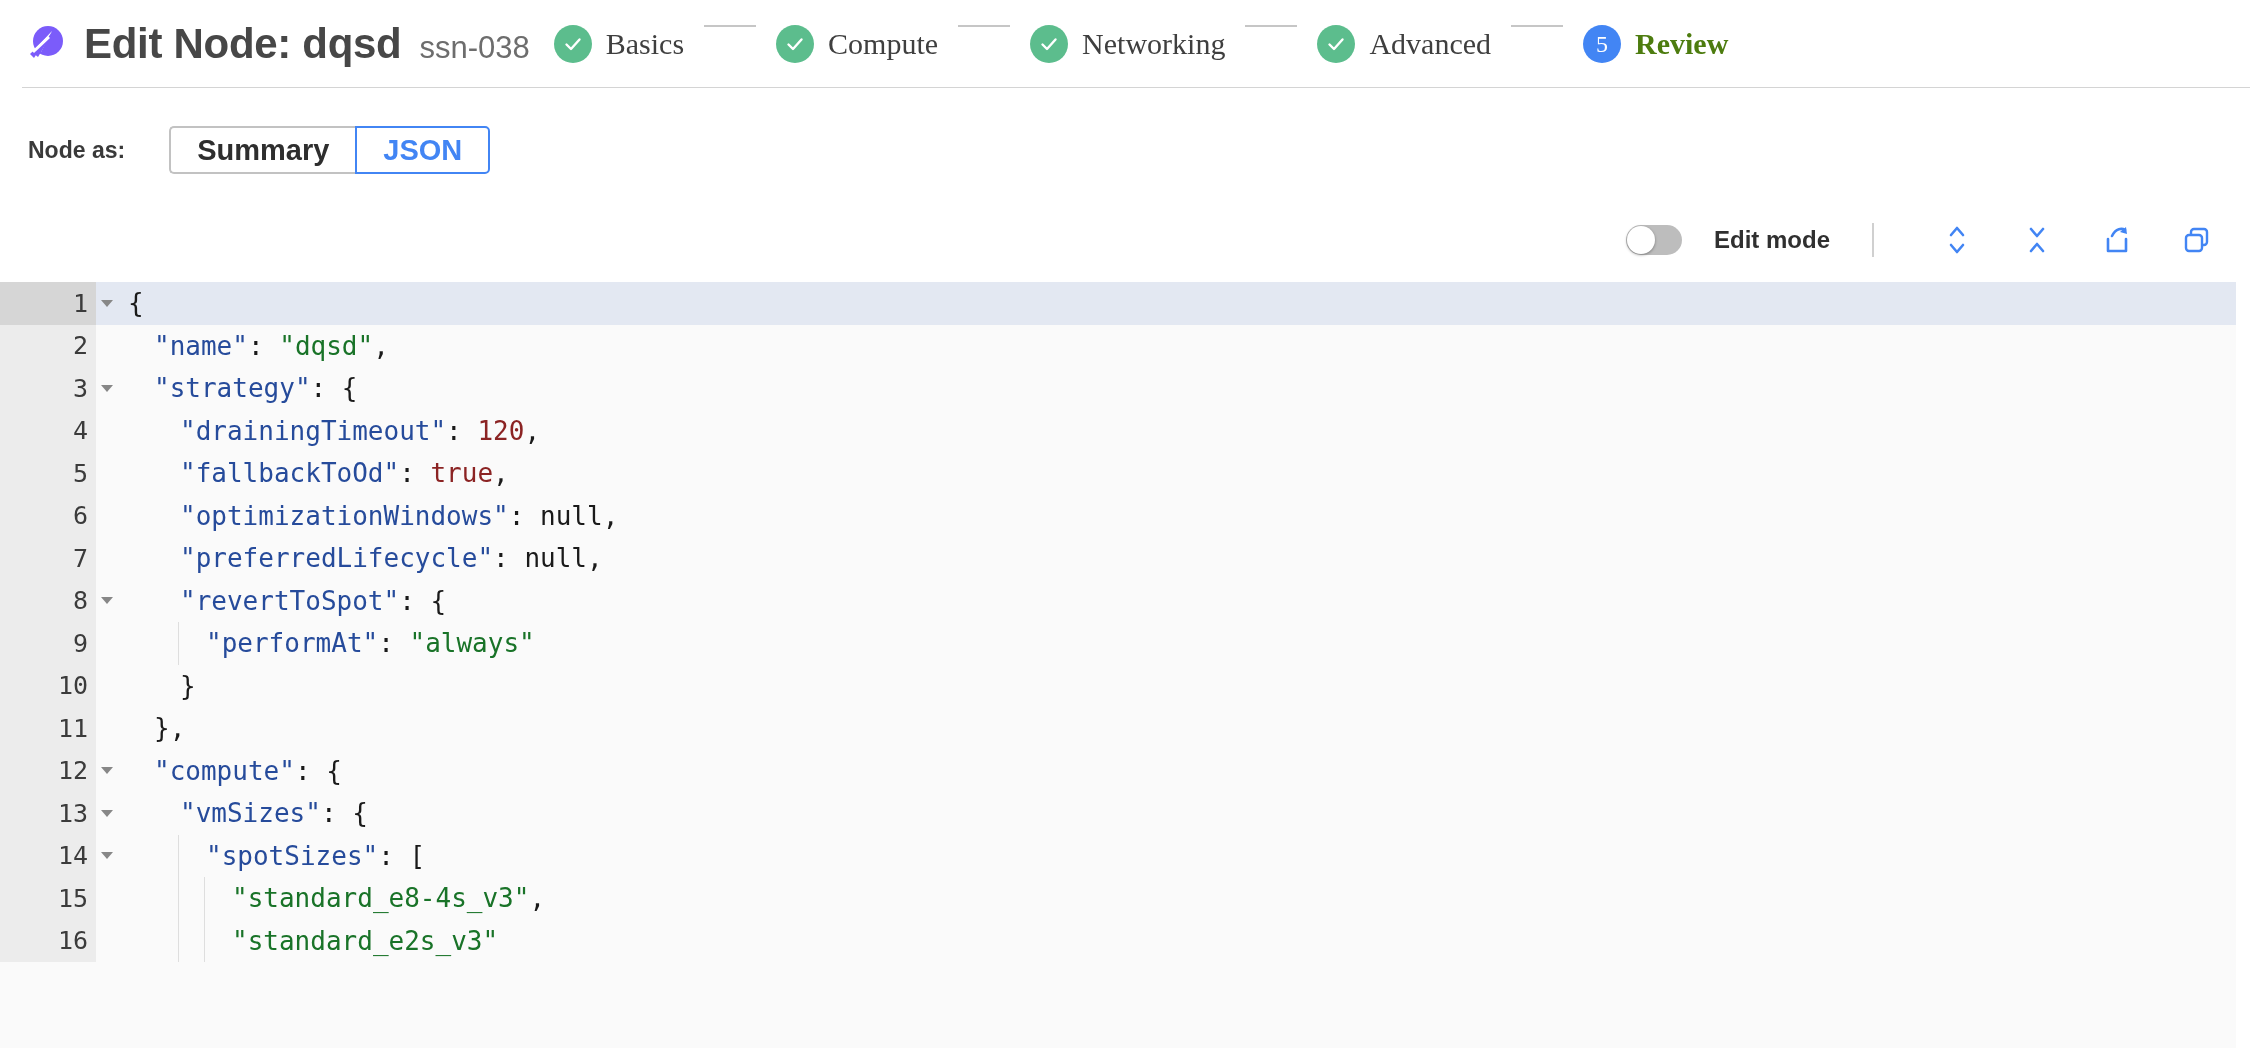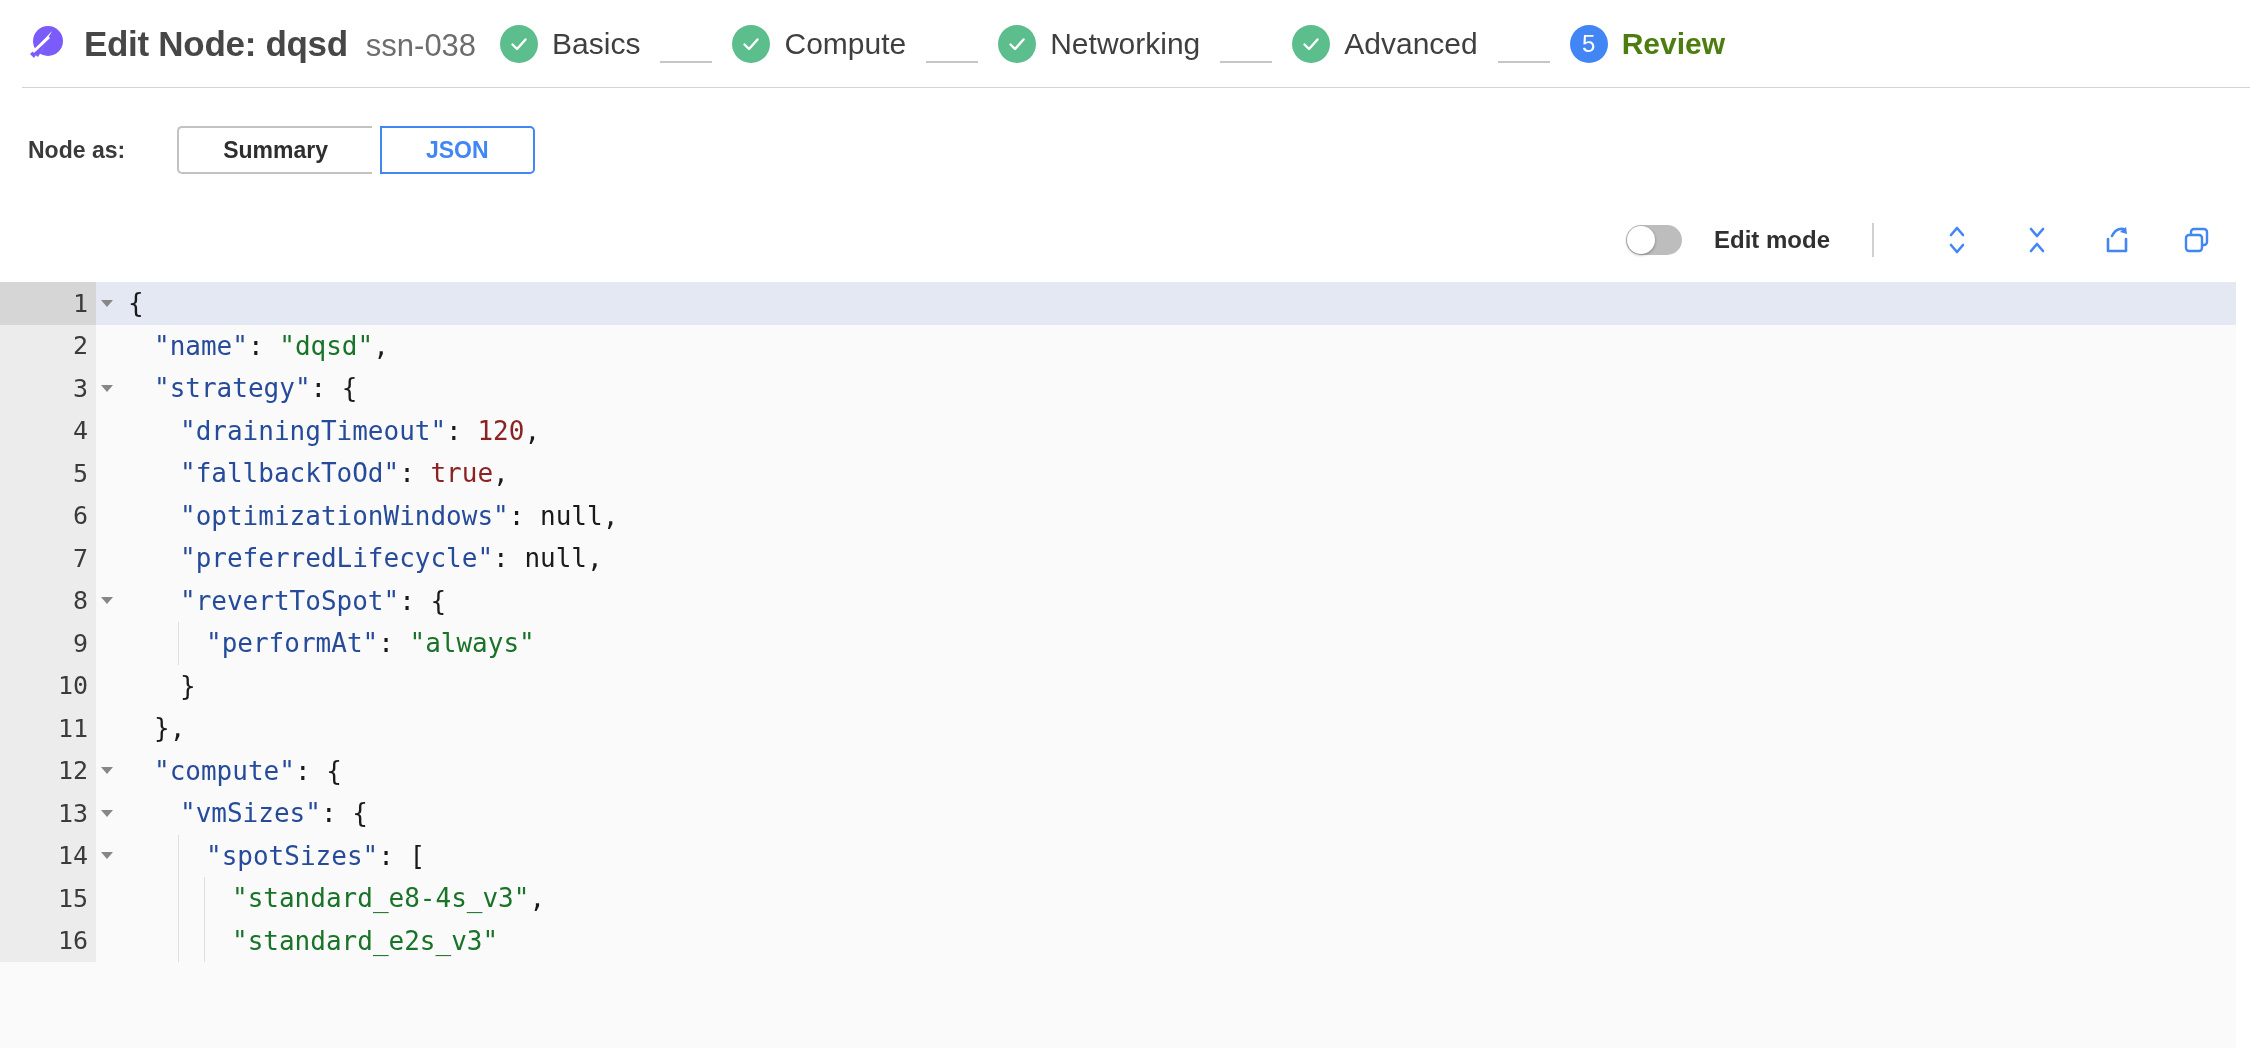--- a/index.html
+++ b/index.html
@@ -34,43 +34,44 @@
     position: relative;
   }
   .logo svg { display: block; }
   .title-group {
     display: flex;
     align-items: baseline;
     flex: 0 0 auto;
     white-space: nowrap;
   }
   .page-title {
-    font-size: 35px;
+    font-size: 42px;
     font-weight: bold;
     color: #474747;
     letter-spacing: -0.3px;
   }
   .node-id {
     font-size: 31px;
     color: #6d6d6d;
     margin-left: 18px;
     max-width: 118px;
     overflow: hidden;
     white-space: nowrap;
     display: inline-block;
     vertical-align: bottom;
   }
 
   
   .stepper {
     display: flex;
-    align-items: flex-end;
+    align-items: flex-start;
     margin-left: 24px;
     flex: 1 1 auto;
     white-space: nowrap;
+    font-family: Liberation Serif, serif;
   }
   .step {
     display: flex;
     align-items: center;
     flex: 0 0 auto;
   }
   .step-circle {
     width: 38px; height: 38px;
     border-radius: 50%;
     display: flex;
@@ -118,26 +119,25 @@
   }
   .segmented {
     display: flex;
     align-items: stretch;
     height: 48px;
   }
   .seg-btn {
     display: flex;
     align-items: center;
     justify-content: center;
-    font-size: 23px;
+    font-size: 29px;
     font-weight: bold;
-    padding: 0 44px;
+    padding: 0 26px;
     background: #ffffff;
     cursor: pointer;
-    margin-left: 8px;
   }
   .seg-btn.seg-left {
     border: 2px solid #c2c2c2;
     border-right: none;
     border-radius: 5px 0 0 5px;
     color: #2e2e2e;
   }
   .seg-btn.seg-right {
     border: 2px solid #4285f4;
     border-radius: 0 5px 5px 0;

